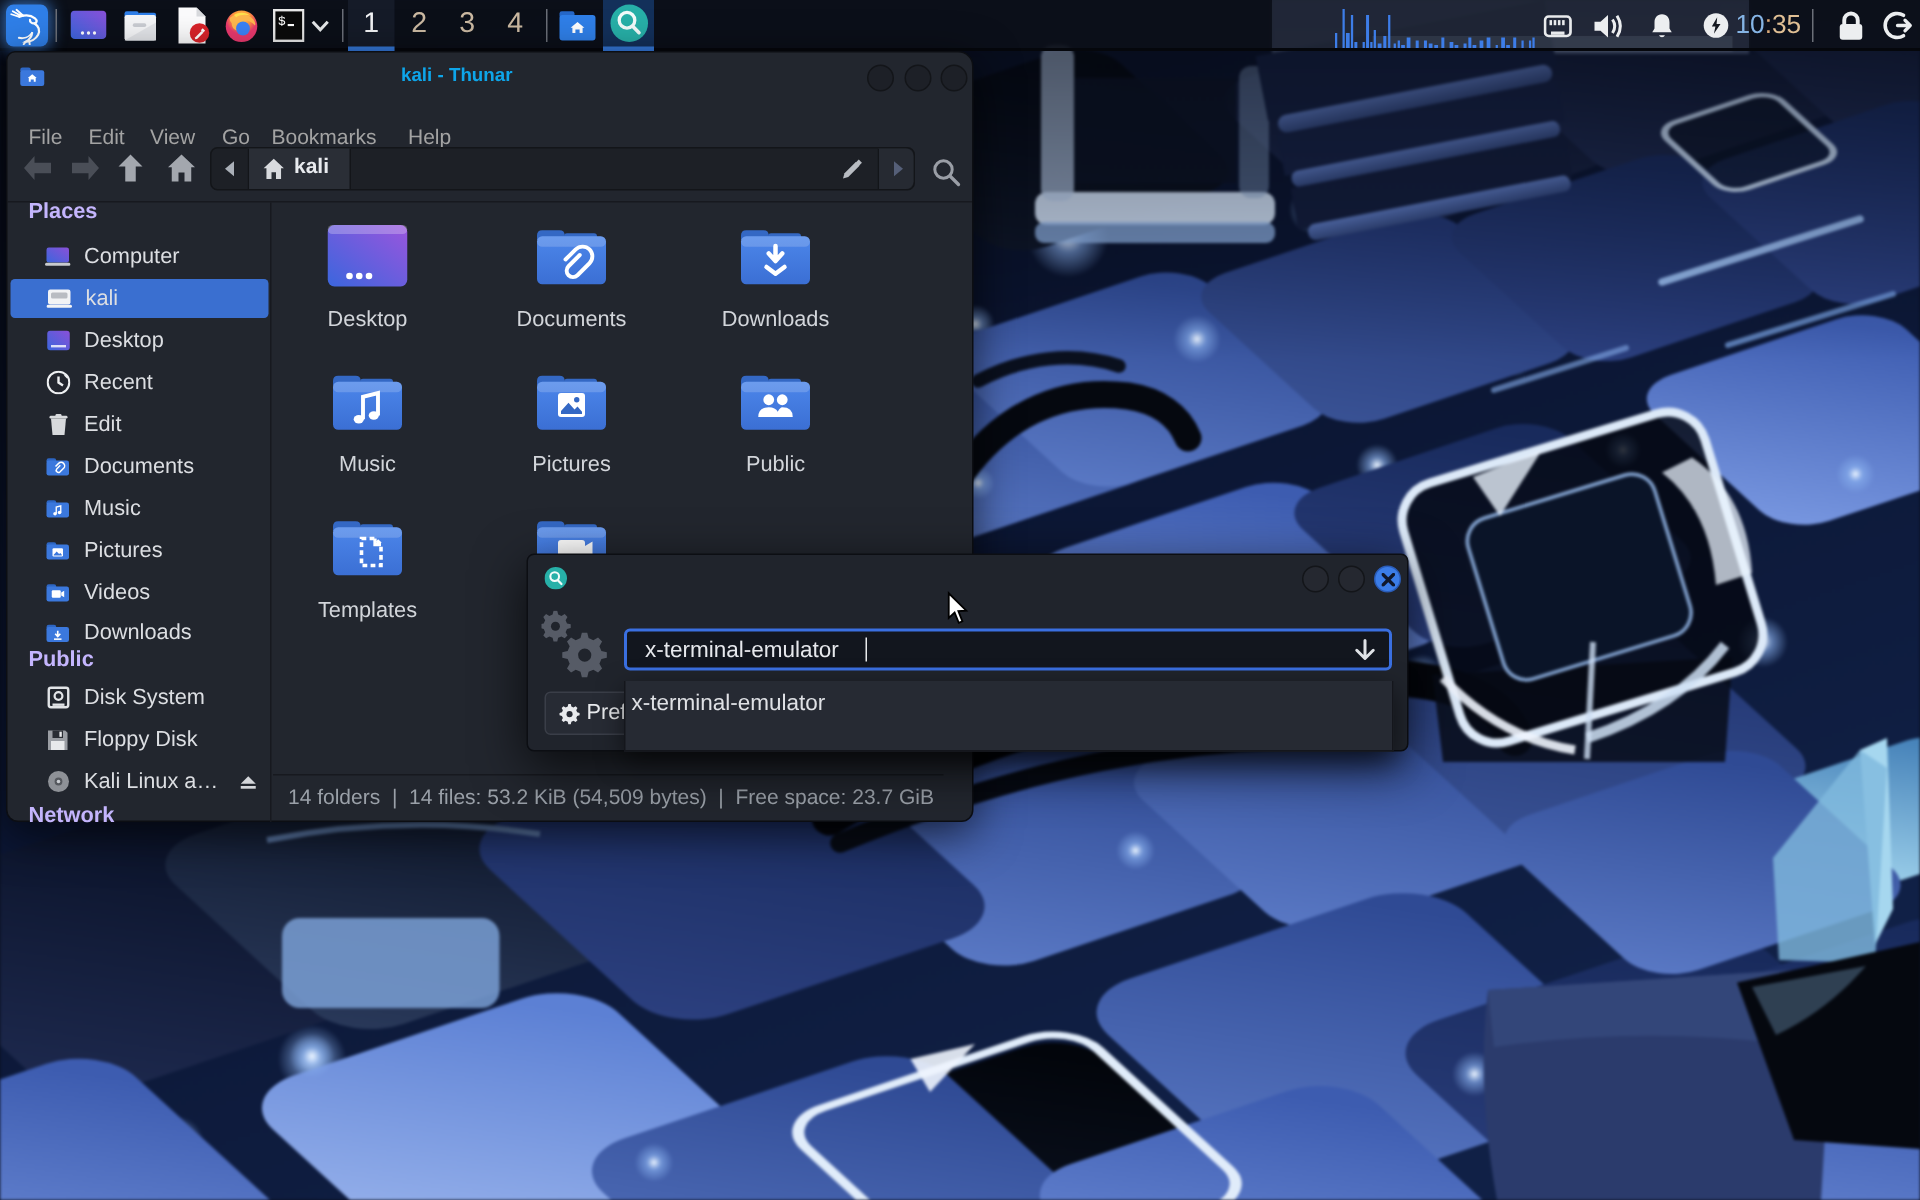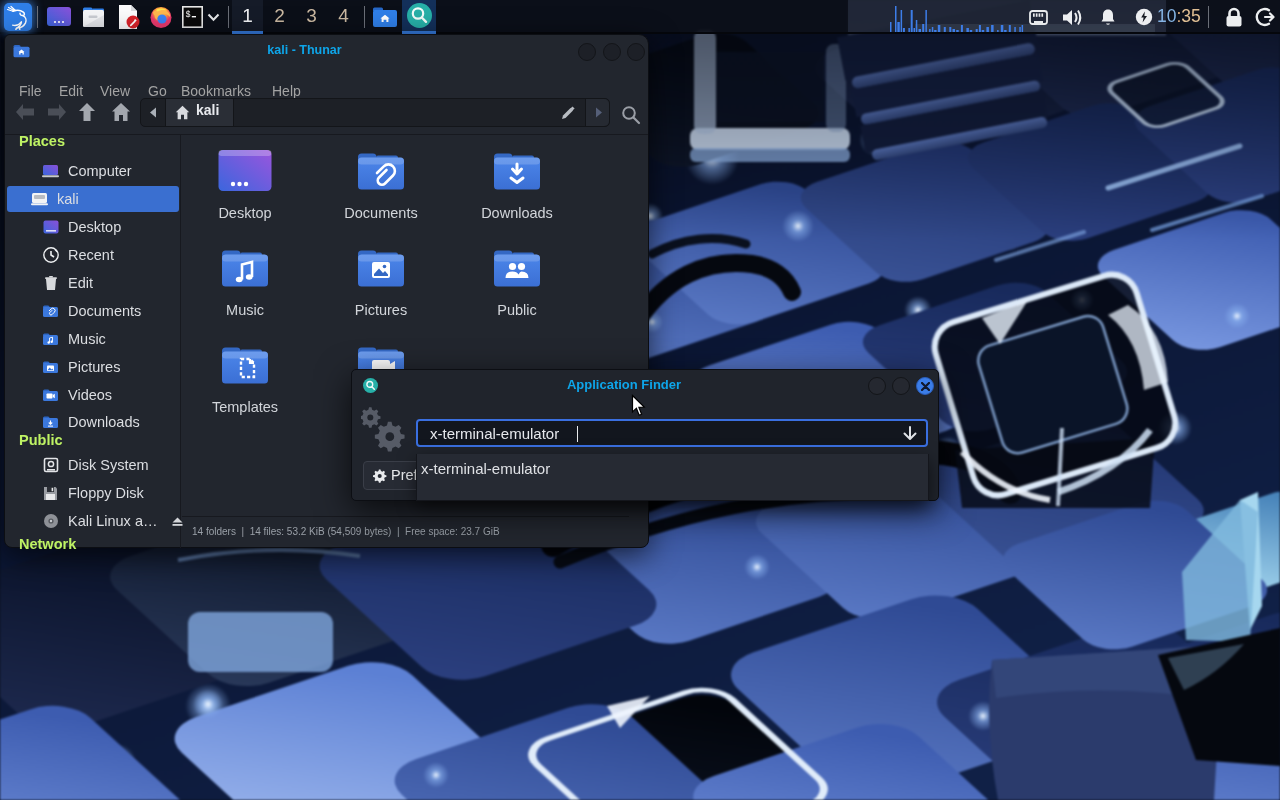--- a/index.html
+++ b/index.html
@@ -31,31 +31,31 @@
  background:#1d2027; border:1px solid #131519; }
 #thunar-menu { position:absolute; left:0; top:30px; width:100%; height:30px; font-size:14px; color:#a3a3a3;margin-top:12px; }
 #thunar-menu span { position:absolute; top:6px; }
 #toolbar { position:absolute; left:0; top:60px; width:100%; height:40px; border-bottom:1px solid #17191f; }
 .nav { position:absolute; top:8px; }
 #pathbar { position:absolute; left:135px; top:3px; width:470px; height:29px; background:#1d2026;
  border:1px solid #131519; border-radius:5px; }
 #pathseg { position:absolute; left:24px; top:0; width:69px; height:27px; background:#2a2e36;
  border-left:1px solid #131519; border-right:1px solid #131519; color:#e8eaee; font-weight:bold; font-size:14px; }
 #sidebar { position:absolute; left:0; top:100px; width:176px; height:413px; border-right:1px solid #17191f; }
-.shead { position:absolute; left:14px; font-size:14.5px; font-weight:bold; color:#bef264; }
-.srow { position:absolute; left:13px; width:176px; height:26px; display:flex; align-items:center; }
+.shead { position:absolute; left:14px; font-size:14.5px; font-weight:bold; color:#c4b5fd; }
+.srow { position:absolute; left:1px; width:176px; height:26px; display:flex; align-items:center; }
 .srow.sel { background:#3a6fd0; border-radius:3px; left:2px !important; width:172px; }
 .sic { margin-left:24px; width:17px; display:inline-flex; justify-content:center; }
 .slb { margin-left:9px; font-size:14.5px; color:#dcdee2; }
 .ejct { margin-left:14px; }
 #files { position:absolute; left:177px; top:100px; right:1px; bottom:31px; }
 .ficon { position:absolute; }
 .flabel { position:absolute; text-align:center; font-size:14.5px; color:#d2d5da; }
 #statusbar { position:absolute; left:177px; bottom:1px; right:19px; height:30px; border-top:1px solid #17191f;
- font-size:10px; color:#9aa0a8; line-height:29px; }
+ font-size:14px; color:#9aa0a8; line-height:29px; }
 
 #appfinder { position:absolute; left:351px; top:369px; width:588px; height:132px;
  background:#20242c; border-radius:5px; border:1px solid #0c0e13; box-shadow:0 10px 34px rgba(0,0,0,0.7); }
 #af-input { position:absolute; left:64px; top:49px; width:512px; height:28px; background:#12161e;
  border:2px solid #3a6fe0; border-radius:4px; font-size:15px; color:#e6e8ec; line-height:25px; }
 #af-drop { position:absolute; left:64px; top:84px; width:513px; height:47px; background:#262a33;
  border:1px solid #14161c; border-top:none; box-shadow:0 6px 18px rgba(0,0,0,0.55); }
 #af-pref { position:absolute; left:11px; top:91px; width:70px; height:29px; background:#272b34;
  border:1px solid #3a3e48; border-radius:4px; color:#e8eaed; font-size:14.5px; line-height:27px; }
 .gear { fill:#565b66; }
@@ -717,21 +717,20 @@
         <rect x="5" y="9.5" width="46" height="32" rx="3.5" fill="url(#fld)"></rect>
         <rect x="5" y="9.5" width="46" height="7" rx="3.5" fill="rgba(255,255,255,0.18)"></rect>
         <rect x="19" y="18" width="18" height="14" rx="2" fill="#fff"></rect>
             <path d="M37 22 L42 19 L42 31 L37 28 Z" fill="#fff"></path>
           </svg></div>
  </div>
  <div id="statusbar"><span style="margin-left:10px">14 folders&nbsp; | &nbsp;14 files: 53.2 KiB (54,509 bytes)&nbsp; | &nbsp;Free space: 23.7 GiB</span></div>
 </div>
 
 <div id="appfinder">
- <div class="ttl" style="left:40px;right:82px;height:30px;line-height:30px;font-size:13px">Application Finder</div>
  <svg style="position:absolute;left:11px;top:8px" width="15" height="15" viewBox="0 0 15 15">
         <circle cx="7.5" cy="7.5" r="7.5" fill="#27b0a8"></circle>
         <circle cx="6.8" cy="6.4" r="2.9" fill="none" stroke="#f2fbfa" stroke-width="1.4"></circle>
         <path d="M8.9 8.8 L11.3 11.3" stroke="#f2fbfa" stroke-width="1.5" stroke-linecap="round"></path>
       </svg>
  <div class="circ" style="left:516px;top:7px;background:#252830"></div>
  <div class="circ" style="left:540px;top:7px;background:#252830"></div>
  <div class="circ" style="left:564px;top:7px;background:#3b7de8;border-color:#2a5cb8"></div>
  <svg style="position:absolute;left:569px;top:12px" width="9" height="9" viewBox="0 0 9 9">
         <path d="M1 1 L8 8 M8 1 L1 8" stroke="#10182c" stroke-width="2.2" stroke-linecap="round"></path>

